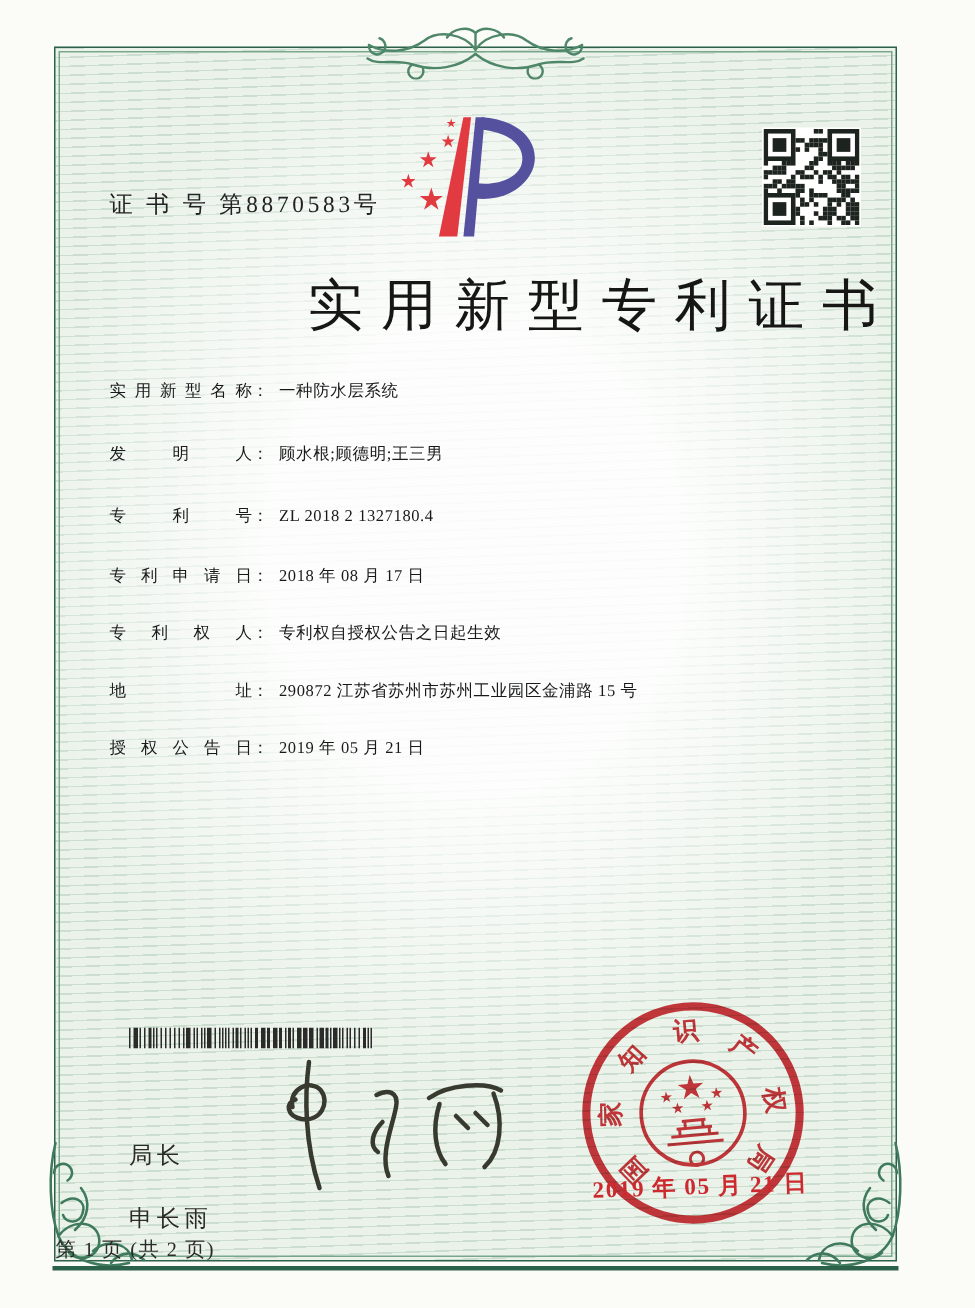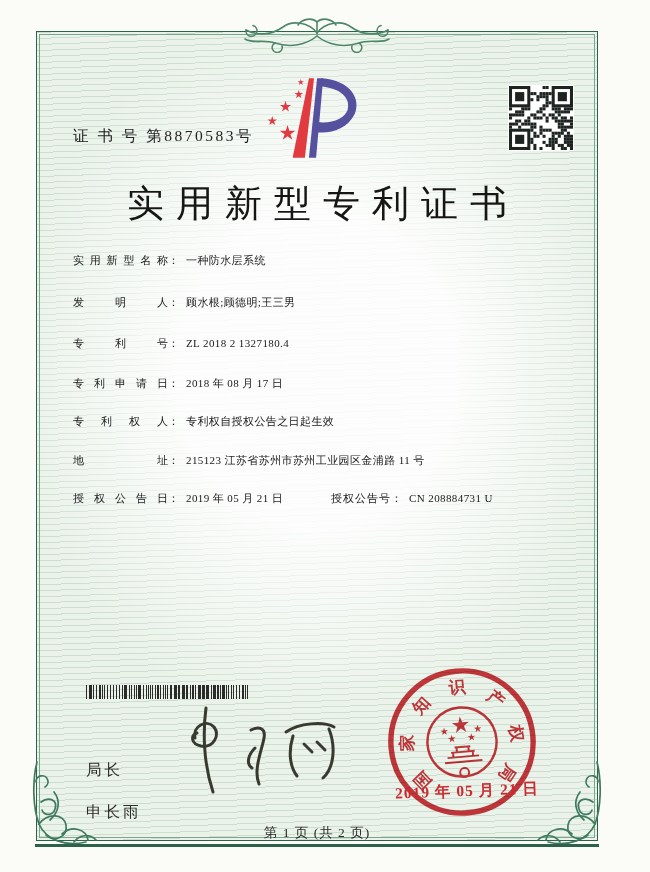--- a/index.html
+++ b/index.html
@@ -20,38 +20,38 @@
     content:""; position:absolute; inset:2px; border:1px solid #7aa78c; pointer-events:none;
   }
   .frame::after {
     content:""; position:absolute; left:-2px; right:-2px; bottom:-6.5px; height:2.5px;
     background:#2c624a; box-shadow:0 -3.5px 0 -1.5px #487d62;
   }
   .abs { position:absolute; }
   .cert-no { left:36px; top:54px; font-size:15.5px; letter-spacing:2.5px; color:#222;margin-top:40px; }
   .logo { left:221px; top:42px; width:108px; height:96px; }
   .qr { left:471px; top:53px; width:66px; height:66px; background:#fff; padding:1px; }
-  .title { left:0; top:147px; width:100%; text-align:center; font-size:37px; font-weight:500;
+  .title { left:0; top:147px; width:100%; text-align:right; font-size:37px; font-weight:500;
            letter-spacing:12px; text-indent:12px; color:#161614; }
   .fieldrow { left:36px; font-size:11px; white-space:nowrap; color:#19191a; }
   .flabel { display:inline-block; width:95px; text-align:justify; text-align-last:justify; }
   .fval { margin-left:7px; letter-spacing:.4px; }
   .pair2 { position:absolute; left:258px; top:0; white-space:nowrap; }
   .pair2 .flabel { width:auto; letter-spacing:1px; }
   .bodytext { left:36px; top:491px; width:507px; font-size:15.5px; line-height:26px;
               text-align:justify; color:#26261f; }
   .bodytext p { text-indent:2em; }
   .barcode { left:49px; top:653px; width:165px; height:14px; }
   .official { left:49px; font-size:15.5px; letter-spacing:3px; color:#2a2a26;margin-top:32px; }
   .sig { left:134px; top:668px; width:185px; height:100px; }
   .seal { left:346px; top:631px; width:158px; height:158px; opacity:.93;
           transform:rotate(-5deg); mix-blend-mode:multiply; }
   .seal-date { left:358px; top:749px; font-size:15.5px; font-weight:bold; letter-spacing:1px;
                transform:rotate(-2deg); }
-  .footer { left:0; top:792px; width:100%; text-align:center; font-size:13.5px;
+  .footer { left:0; top:792px; width:100%; text-align:left; font-size:13.5px;
             letter-spacing:1px; color:#2a2a28; }
   .ornament-top { left:50%; top:-19px; transform:translateX(-50%); }
   .corner-bl { left:-7px; bottom:-9px; }
   .corner-br { right:-7px; bottom:-9px; transform:scaleX(-1); }
 </style>
 </head>
 <body>
 
 <div class="frame">
 
@@ -278,27 +278,24 @@
   <div class="abs fieldrow" style="top:304px">
     <span class="flabel">专利号</span><span>：</span><span class="fval">ZL 2018 2 1327180.4</span>
   </div>
   <div class="abs fieldrow" style="top:344px">
     <span class="flabel">专利申请日</span><span>：</span><span class="fval">2018 年 08 月 17 日</span>
   </div>
   <div class="abs fieldrow" style="top:382px">
     <span class="flabel">专利权人</span><span>：</span><span class="fval">专利权自授权公告之日起生效</span>
   </div>
   <div class="abs fieldrow" style="top:421px">
-    <span class="flabel">地址</span><span>：</span><span class="fval">215123 江苏省苏州市苏州工业园区金浦路 11 号</span>
+    <span class="flabel">地址</span><span>：</span><span class="fval">290872 江苏省苏州市苏州工业园区金浦路 15 号</span>
   </div>
   <div class="abs fieldrow" style="top:459px; width:520px">
     <span class="flabel">授权公告日</span><span>：</span><span class="fval">2019 年 05 月 21 日</span>
-    <span class="pair2">
-      <span class="flabel">授权公告号</span><span>：</span><span class="fval">CN 208884731 U</span>
-    </span>
   </div>
 
   <div class="abs bodytext">
   </div>
 
   <svg id="barcode" class="abs barcode" viewBox="0 0 165 14" preserveAspectRatio="none">
       <rect x="0" y="0" width="1" height="14" fill="#2b2b29"></rect>
       <rect x="3" y="0" width="3" height="14" fill="#2b2b29"></rect>
       <rect x="7" y="0" width="1" height="14" fill="#2b2b29"></rect>
       <rect x="10" y="0" width="1" height="14" fill="#2b2b29"></rect>

